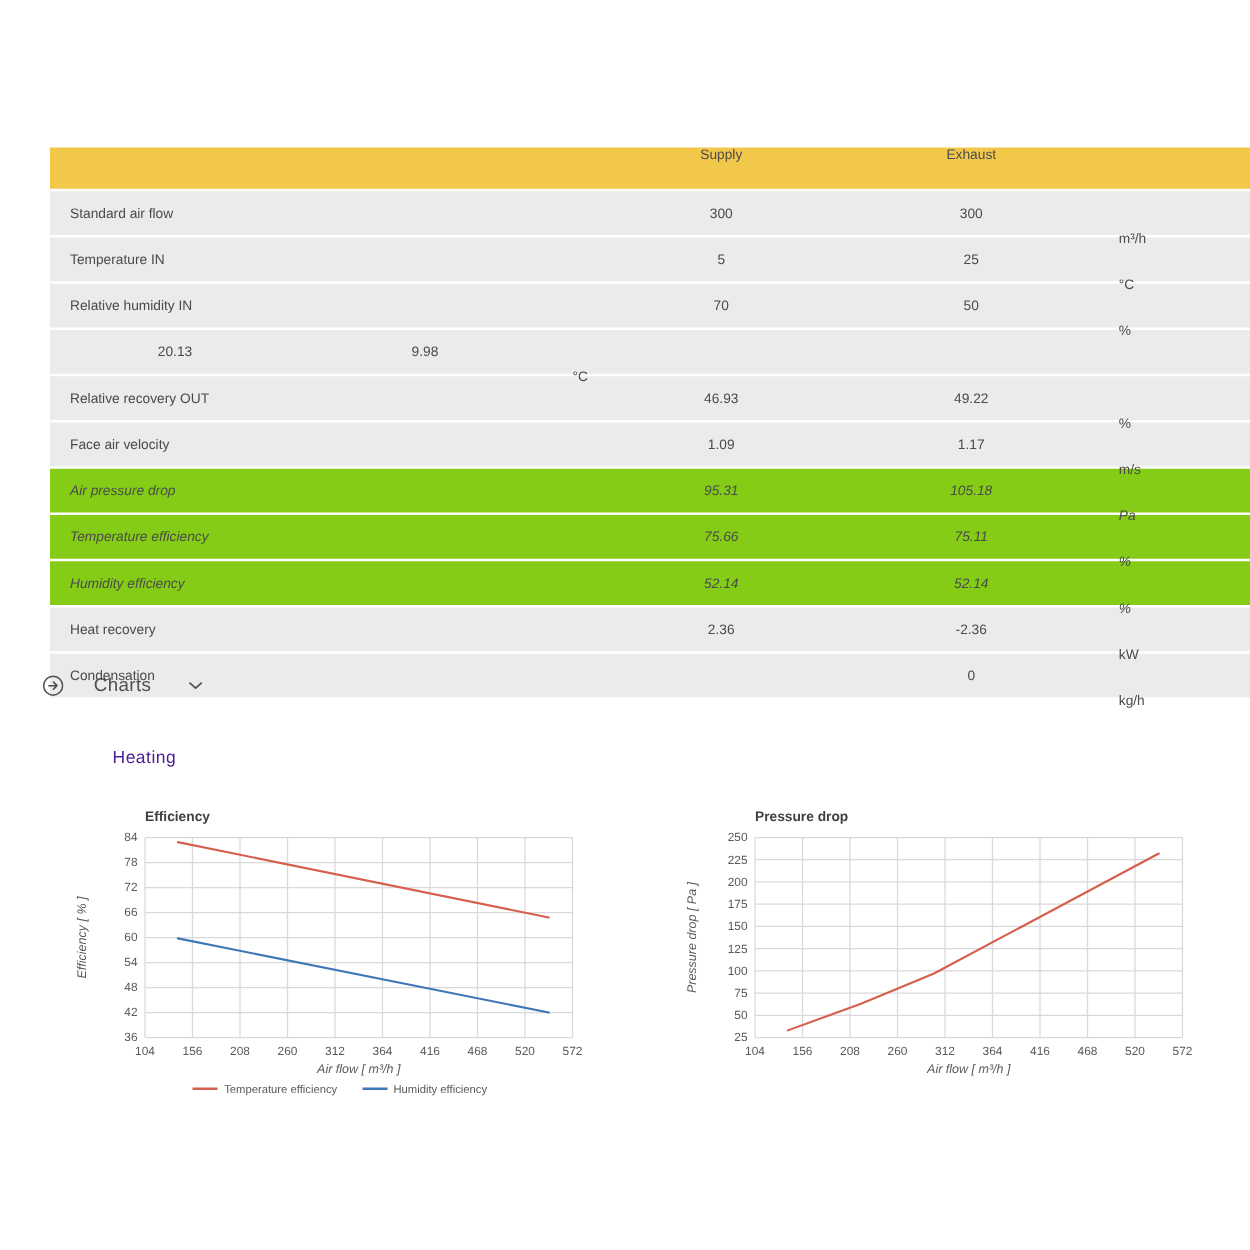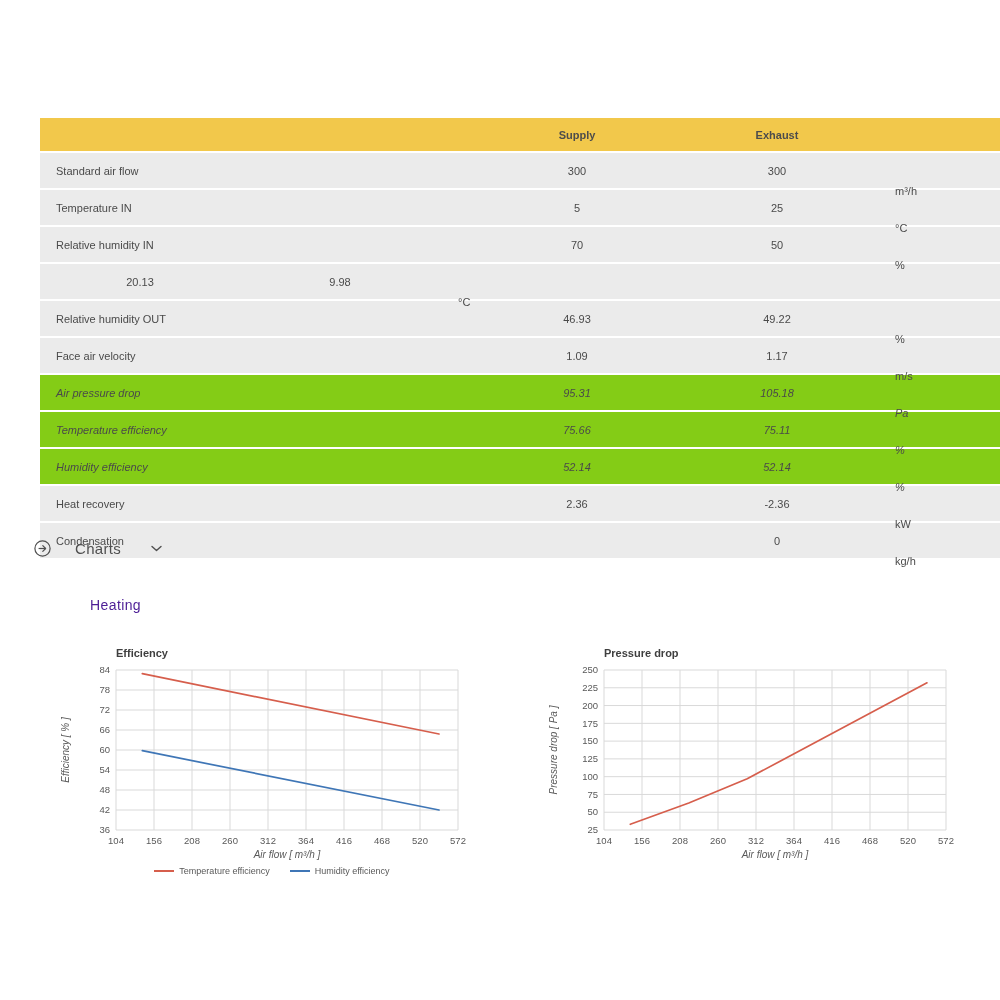--- a/index.html
+++ b/index.html
@@ -4,22 +4,22 @@
 <style>
   html,body { margin:0; padding:0; background:#ffffff; }
   body {
     width:1000px; height:1000px; position:relative; overflow:hidden;
     font-family:"Liberation Sans", sans-serif; color:#4a4a4a;
   }
 
   
   .results-table { position:absolute; left:40px; top:118px; width:960px; font-size:11px; }
   .t-head {
-    display:flex; align-items:center; height:33px; background:#f2c84b;
-    font-weight:bold; color:#4c4c4c;
+    display:flex; height:33px; background:#f2c84b;
+    font-weight:normal; color:#4c4c4c;
   }
   .t-row {
     display:flex; align-items:center; height:35px; background:#ebebeb; margin-top:2px;
   }
   .t-row.highlight { background:#84cc16;font-style:italic; }
   .c-label { width:437px; padding-left:16px; box-sizing:border-box; }
   .c-val   { width:200px; text-align:center; }
   .c-unit  { flex:1; padding-left:18px;margin-top:41px; }
 
   
@@ -77,21 +77,21 @@
     <div class="c-val">70</div>
     <div class="c-val">50</div>
     <div class="c-unit">%</div>
   </div>
   <div class="t-row">
     <div class="c-val">20.13</div>
     <div class="c-val">9.98</div>
     <div class="c-unit">°C</div>
   </div>
   <div class="t-row">
-    <div class="c-label">Relative humidity OUT</div>
+    <div class="c-label">Relative recovery OUT</div>
     <div class="c-val">46.93</div>
     <div class="c-val">49.22</div>
     <div class="c-unit">%</div>
   </div>
   <div class="t-row">
     <div class="c-label">Face air velocity</div>
     <div class="c-val">1.09</div>
     <div class="c-val">1.17</div>
     <div class="c-unit">m/s</div>
   </div>

